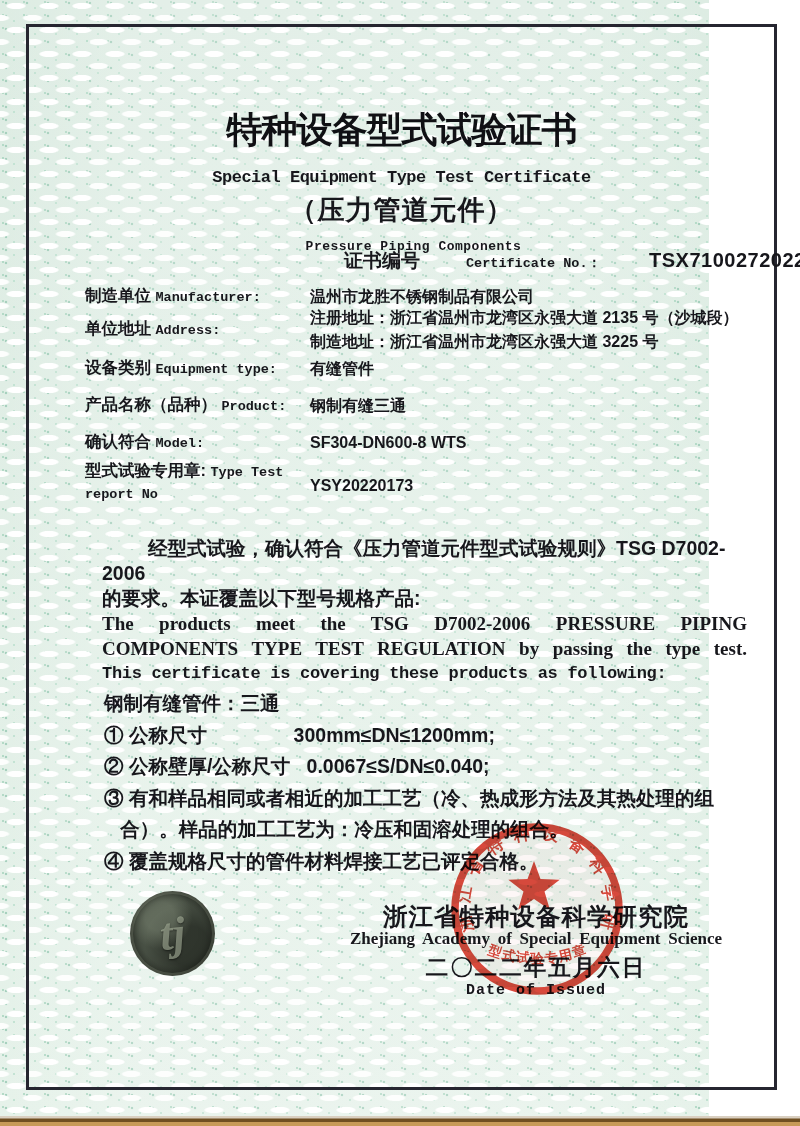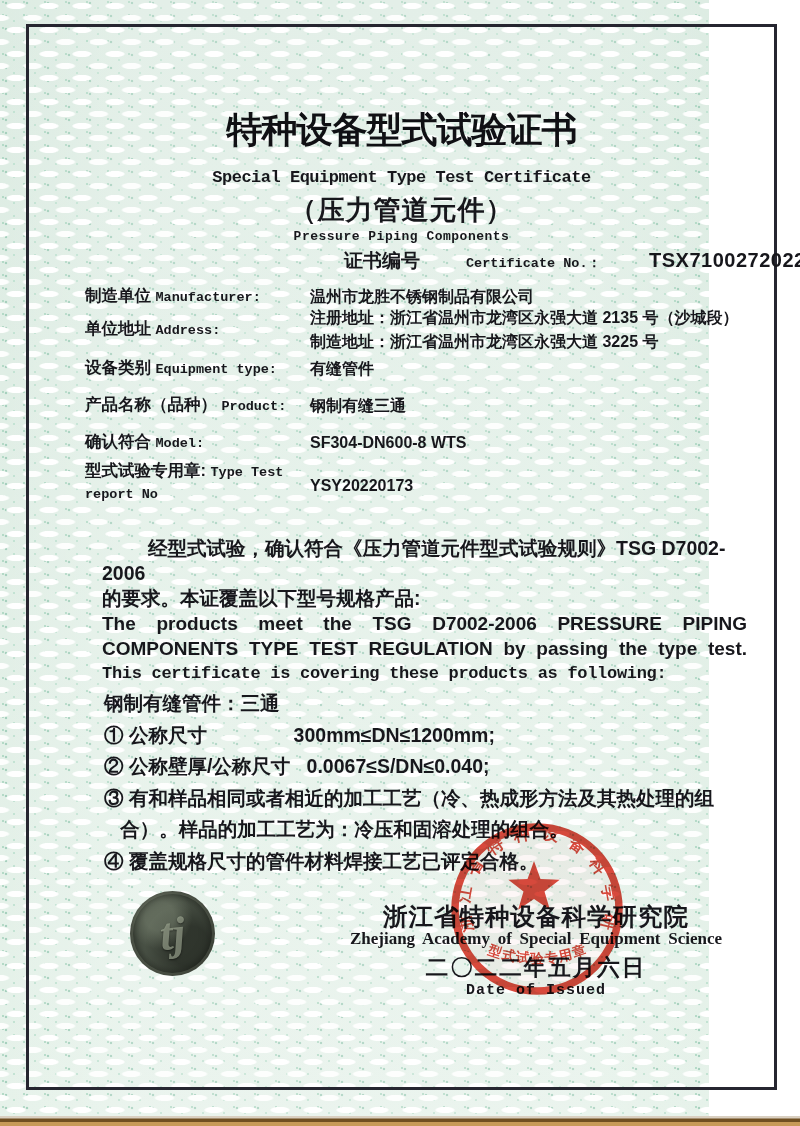--- a/index.html
+++ b/index.html
@@ -15,21 +15,21 @@
       linear-gradient(#ddece3,#e6f2ea);
     background-size:33px 24px,33px 24px,21px 13px,21px 13px,21px 13px,auto;
     background-position:0 0,16.5px 12px,0 0,8px 6px,3px 2px,0 0;}
   .haze{position:absolute;inset:0;background:linear-gradient(90deg,rgba(255,255,255,0) 0,rgba(255,255,255,.18) 18%,rgba(255,255,255,.18) 82%,rgba(255,255,255,0) 100%);pointer-events:none;}
   .frame{position:absolute;left:26px;top:24px;width:745px;height:1060px;border:3px solid #262630;}
 
   .t-center{position:absolute;left:26px;width:751px;text-align:center;white-space:nowrap;}
   .title-cn{top:106px;font-size:36px;font-weight:700;letter-spacing:-1px;color:#101014;}
   .title-en{top:168px;font-family:"Liberation Mono",monospace;font-size:17px;font-weight:700;letter-spacing:-.5px;}
   .subtitle-cn{top:192px;font-size:27px;font-weight:700;letter-spacing:1px;}
-  .subtitle-en{top:229px;font-family:"Liberation Mono",monospace;font-size:13px;font-weight:700;letter-spacing:.5px;}
+  .subtitle-en{top:239px;font-family:"Liberation Mono",monospace;font-size:13px;font-weight:700;letter-spacing:.5px;padding-left:12px;}
 
   .certno{position:absolute;left:344px;top:248px;display:flex;align-items:baseline;white-space:nowrap;gap:40px;}
   .certno .cn{font-size:19px;font-weight:700;}
   .certno .en{font-family:"Liberation Mono",monospace;font-size:13.5px;font-weight:600;margin-left:6px;}
   .certno .val{font-size:20px;font-weight:700;letter-spacing:.5px;margin-left:8px;}
 
   .fields{position:absolute;left:0;top:0;width:800px;}
   .field-row{position:absolute;left:0;width:800px;}
   .field-row:nth-of-type(1){top:285px;}
   .field-row:nth-of-type(2){top:306px;}
@@ -41,21 +41,21 @@
   .field-value{position:absolute;left:310px;width:442px;font-size:16px;font-weight:700;line-height:24px;white-space:pre-line;}
   .lab-cn{font-size:16.5px;font-weight:700;}
   .lab-en{font-family:"Liberation Mono",monospace;font-size:13.5px;font-weight:600;}
   .field-row:nth-of-type(2) .field-label{padding-top:12px;}
   .field-row:nth-of-type(6) .field-value{padding-top:14px;}
 
   .para{position:absolute;left:102px;top:536px;width:645px;}
   .para-line{line-height:25px;}
   .para-line[data-style="cn-indent"]{font-size:19.5px;font-weight:700;text-indent:46px;}
   .para-line[data-style="cn"]{font-size:19.5px;font-weight:700;}
-  .para-line[data-style="en-bold"]{font-family:Liberation Sans, sans-serif;font-size:19px;font-weight:700;text-align:justify;text-align-last:justify;word-spacing:1px;}
+  .para-line[data-style="en-bold"]{font-family:Liberation Serif, serif;font-size:19px;font-weight:700;text-align:justify;text-align-last:justify;word-spacing:1px;}
   .para-line[data-style="en-mono"]{font-family:"Liberation Mono",monospace;font-size:17px;font-weight:600;letter-spacing:-.3px;}
 
   .prods{position:absolute;left:104px;top:688px;width:650px;}
   .prod-line{font-size:19.5px;font-weight:700;line-height:31.5px;white-space:pre-wrap;}
 
   .footer-line{position:absolute;left:314px;width:444px;text-align:center;white-space:nowrap;}
   .org-cn{top:900px;font-size:24.5px;font-weight:700;letter-spacing:1px;}
   .org-en{top:929px;font-family:"Liberation Serif",serif;font-size:17px;font-weight:700;word-spacing:3.5px;}
   .date-cn{top:952px;font-size:22.5px;font-weight:600;letter-spacing:2px;}
   .date-en{top:982px;font-family:"Liberation Mono",monospace;font-size:15px;font-weight:600;letter-spacing:1px;}

